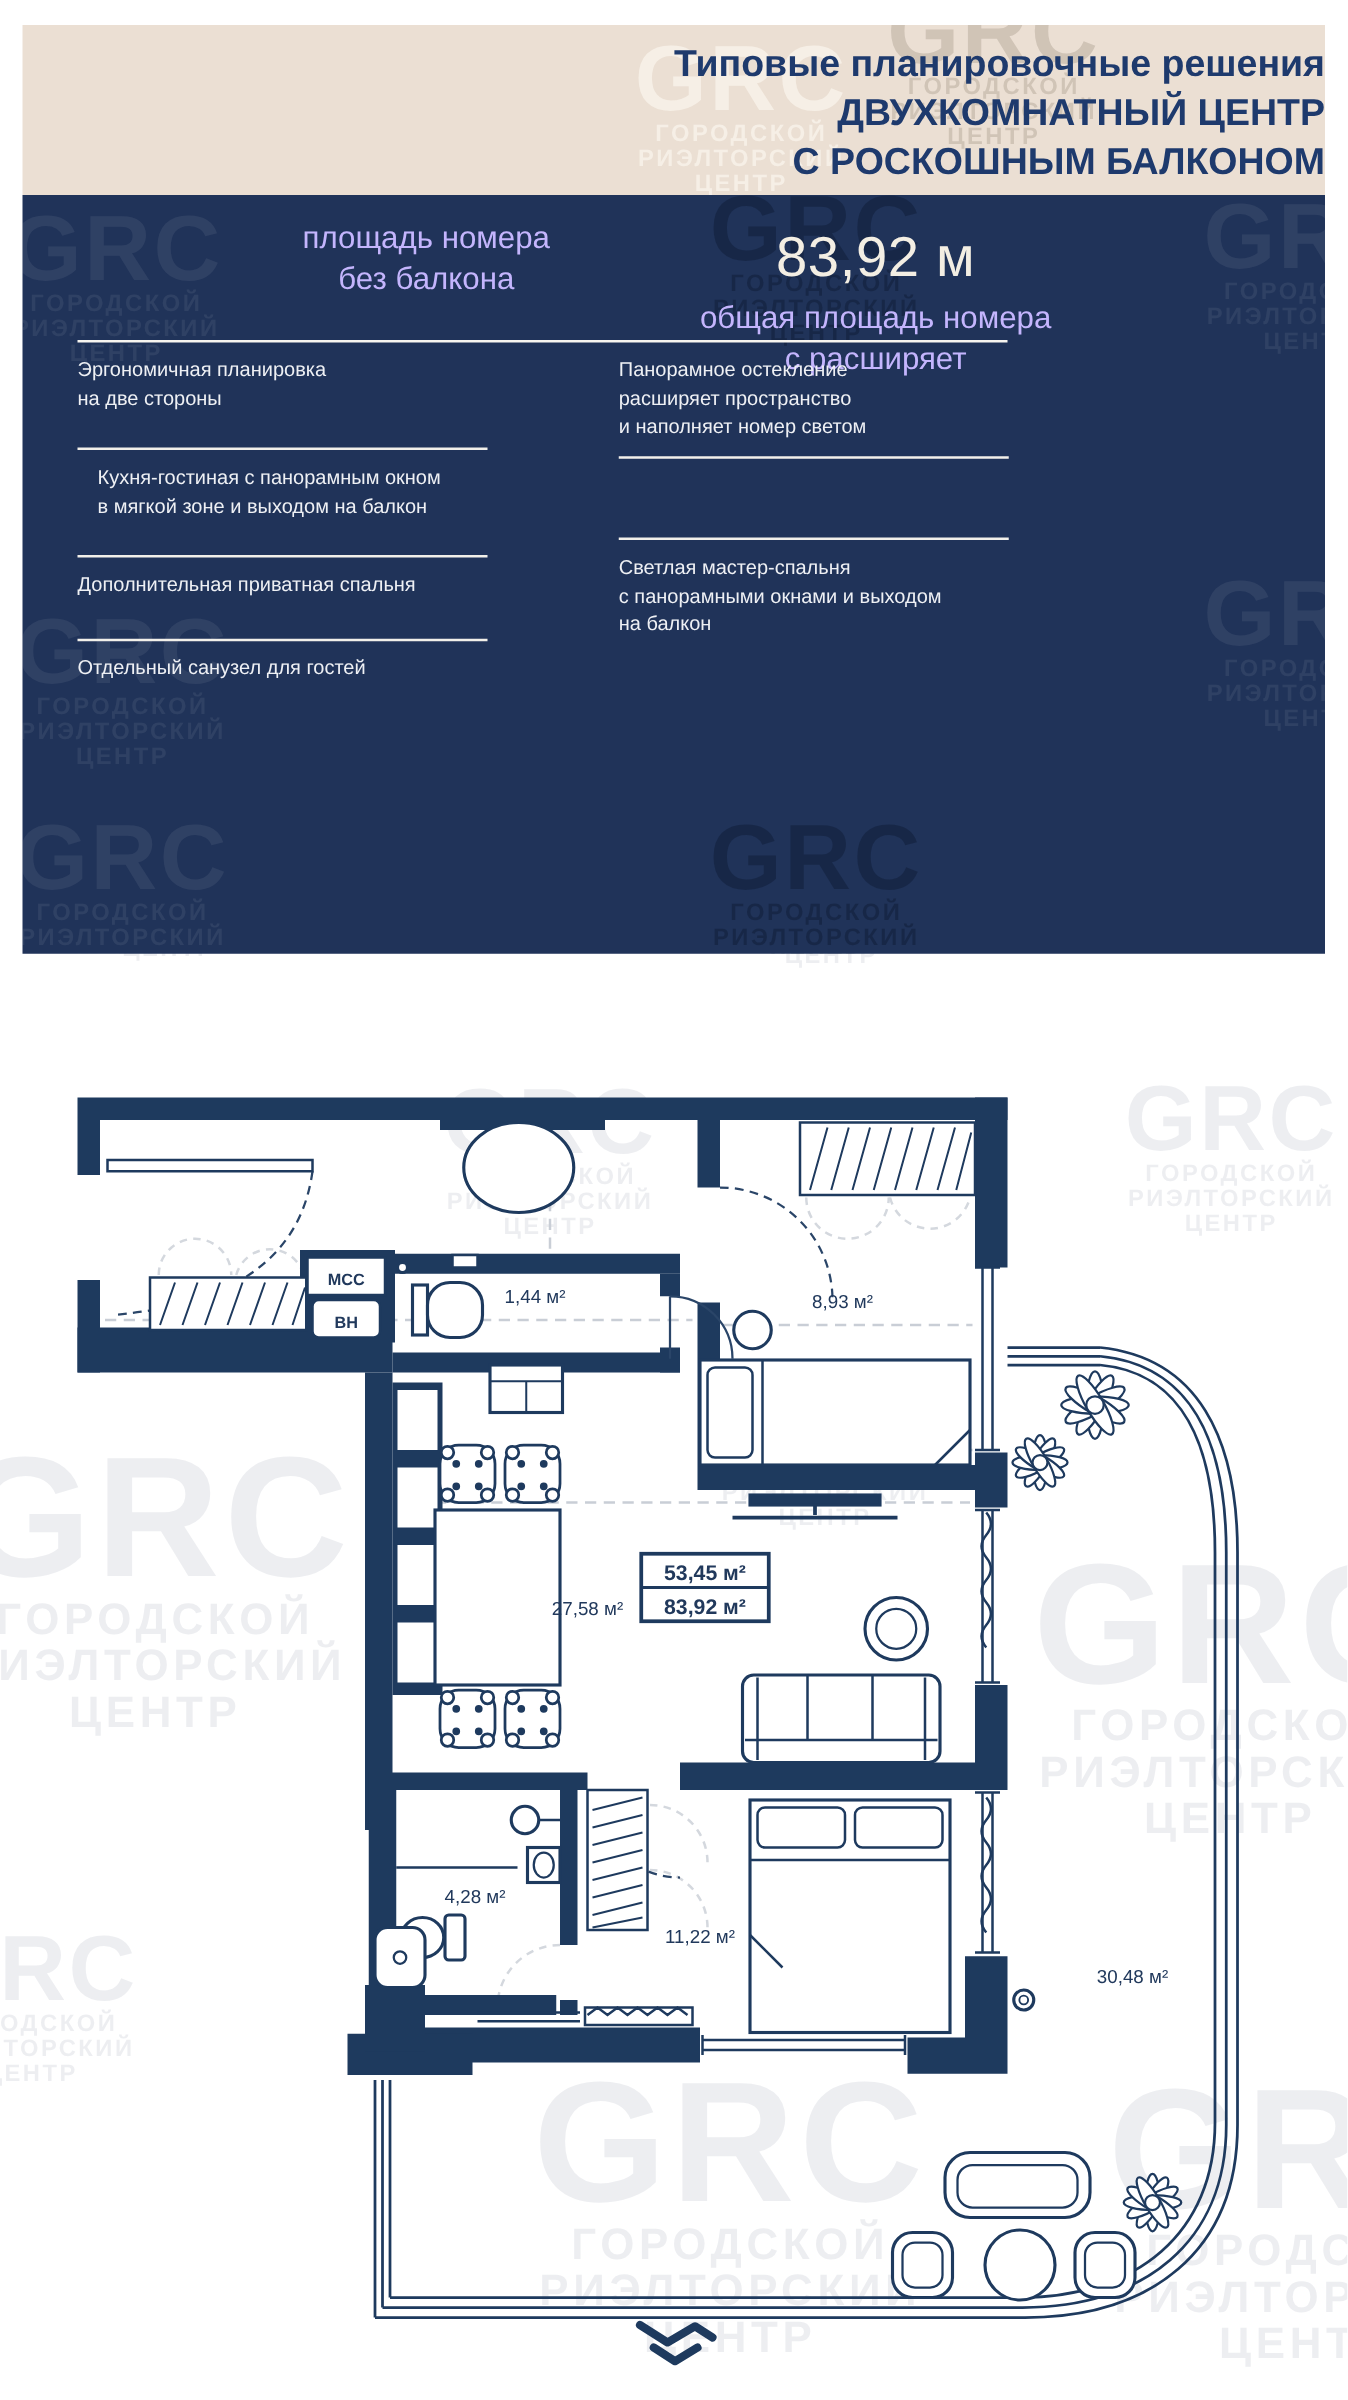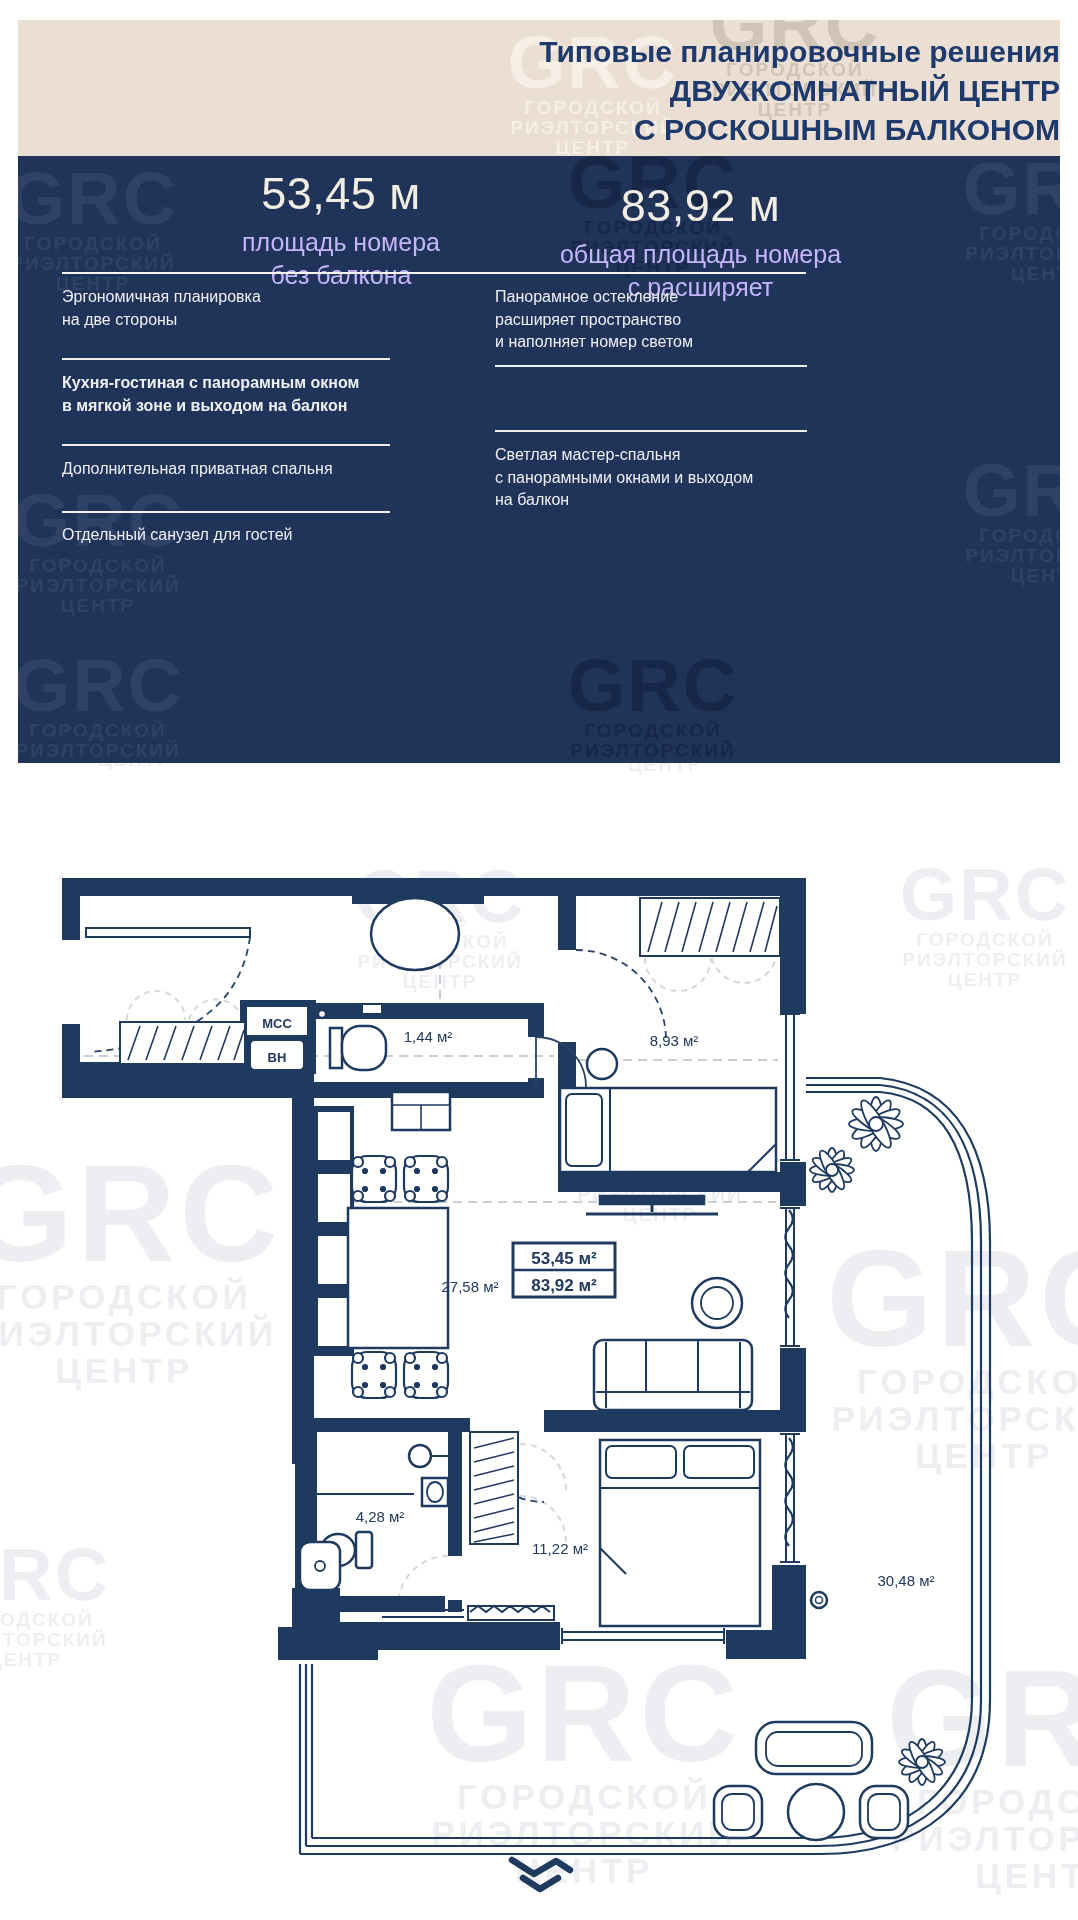--- a/index.html
+++ b/index.html
@@ -161,36 +161,35 @@
         <div class="wm-line">ЦЕНТР</div>
       </div>
     <div class="wm wm-panel-light" style="left:-25px;top:495px;">
         <div class="wm-brand">GRC</div>
         <div class="wm-line">ГОРОДСКОЙ</div>
         <div class="wm-line">РИЭЛТОРСКИЙ</div>
         <div class="wm-line">ЦЕНТР</div>
       </div>
 
     <div class="stat stat-left">
-      <div class="num">53,45 м</div>
       <div class="cap">площадь номера
 без балкона</div>
     </div>
     <div class="stat stat-right">
       <div class="num">83,92 м</div>
       <div class="cap">общая площадь номера
 с расширяет</div>
     </div>
 
     <div class="divider-long"></div>
 
     <div class="fcol" style="left:44px;top:130px;width:352px;">Эргономичная планировка
 на две стороны</div>
     <div class="fdiv" style="left:44px;top:202px;width:328px;"></div>
-    <div class="fcol" style="left:44px;top:216px;width:352px;font-weight:bold;">Кухня-гостиная с панорамным окном
+    <div class="fcol" style="left:60px;top:216px;width:352px;">Кухня-гостиная с панорамным окном
 в мягкой зоне и выходом на балкон</div>
     <div class="fdiv" style="left:44px;top:288px;width:328px;"></div>
     <div class="fcol" style="left:44px;top:302px;width:352px;">Дополнительная приватная спальня</div>
     <div class="fdiv" style="left:44px;top:355px;width:328px;"></div>
     <div class="fcol" style="left:44px;top:368px;width:352px;">Отдельный санузел для гостей</div>
 
     <div class="fcol" style="left:477px;top:130px;width:330px;">Панорамное остекление
 расширяет пространство
 и наполняет номер светом</div>
     <div class="fdiv" style="left:477px;top:209px;width:312px;"></div>

